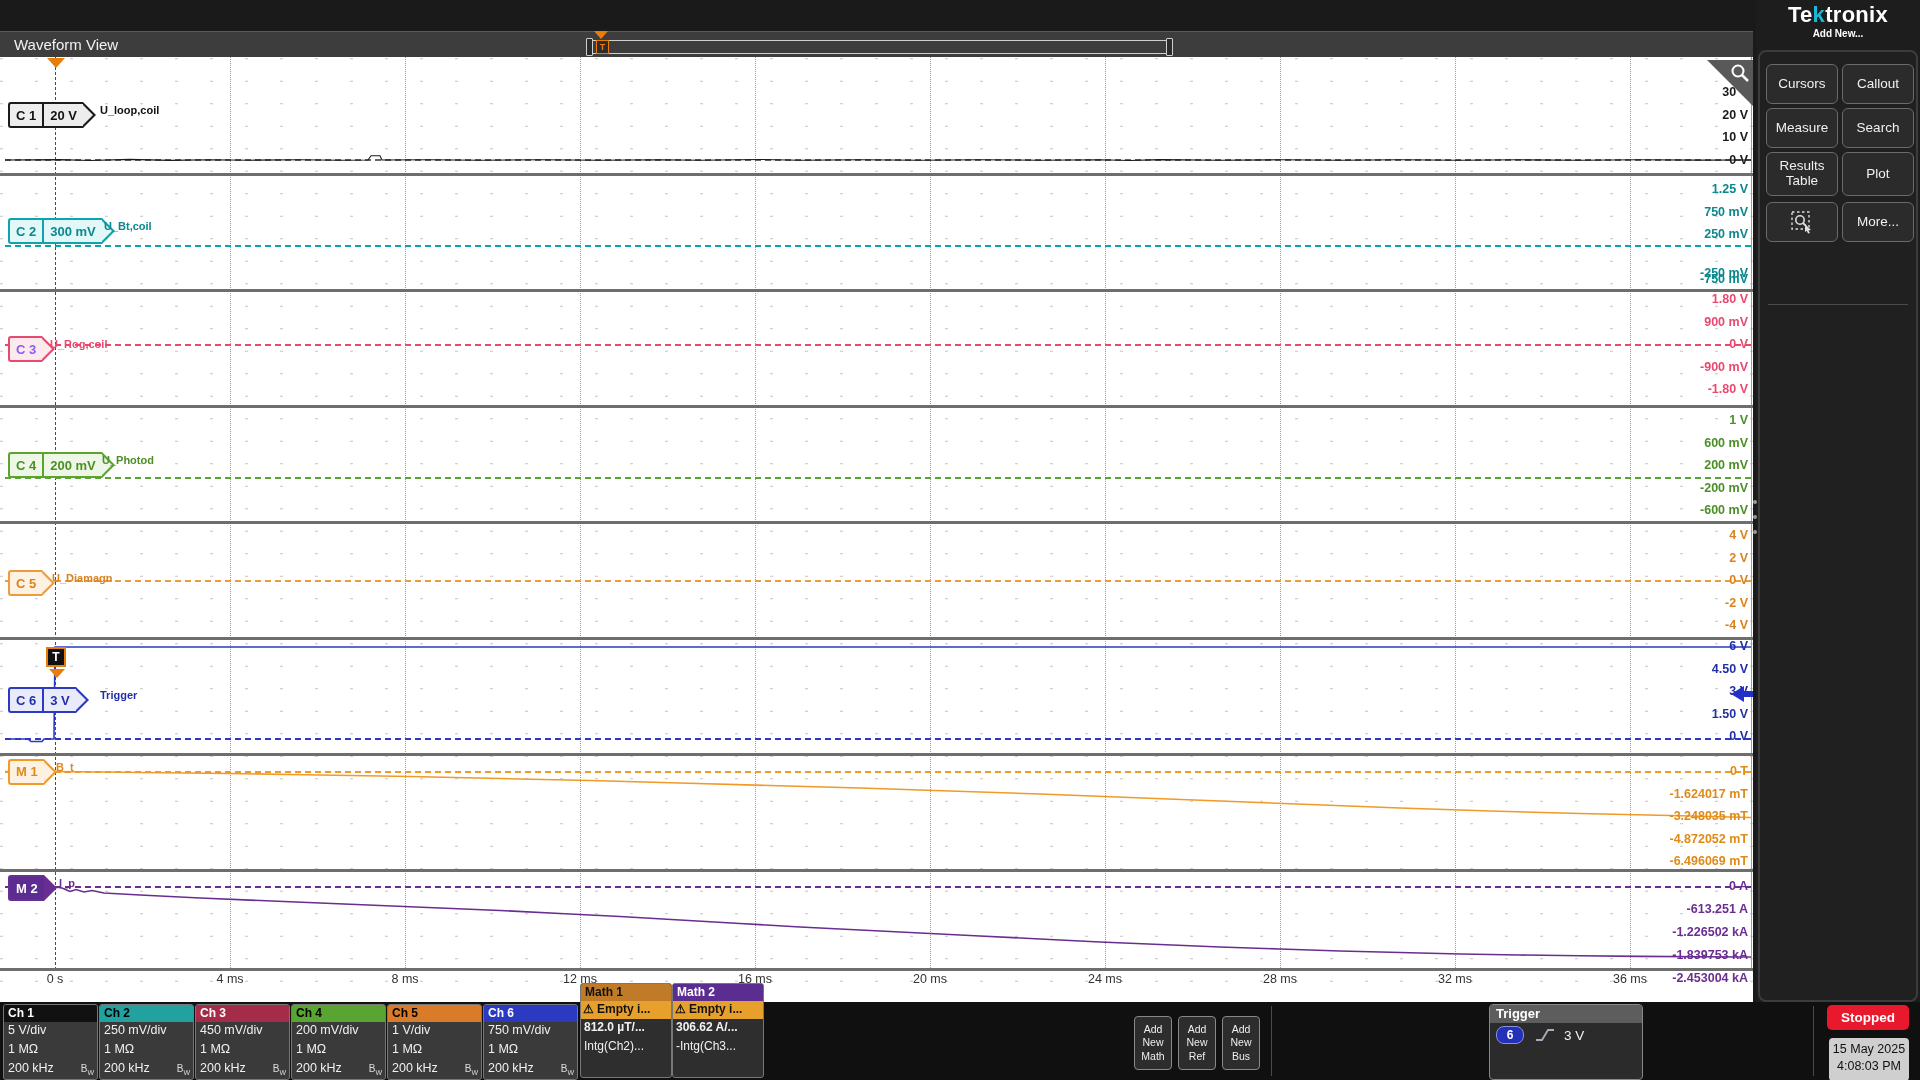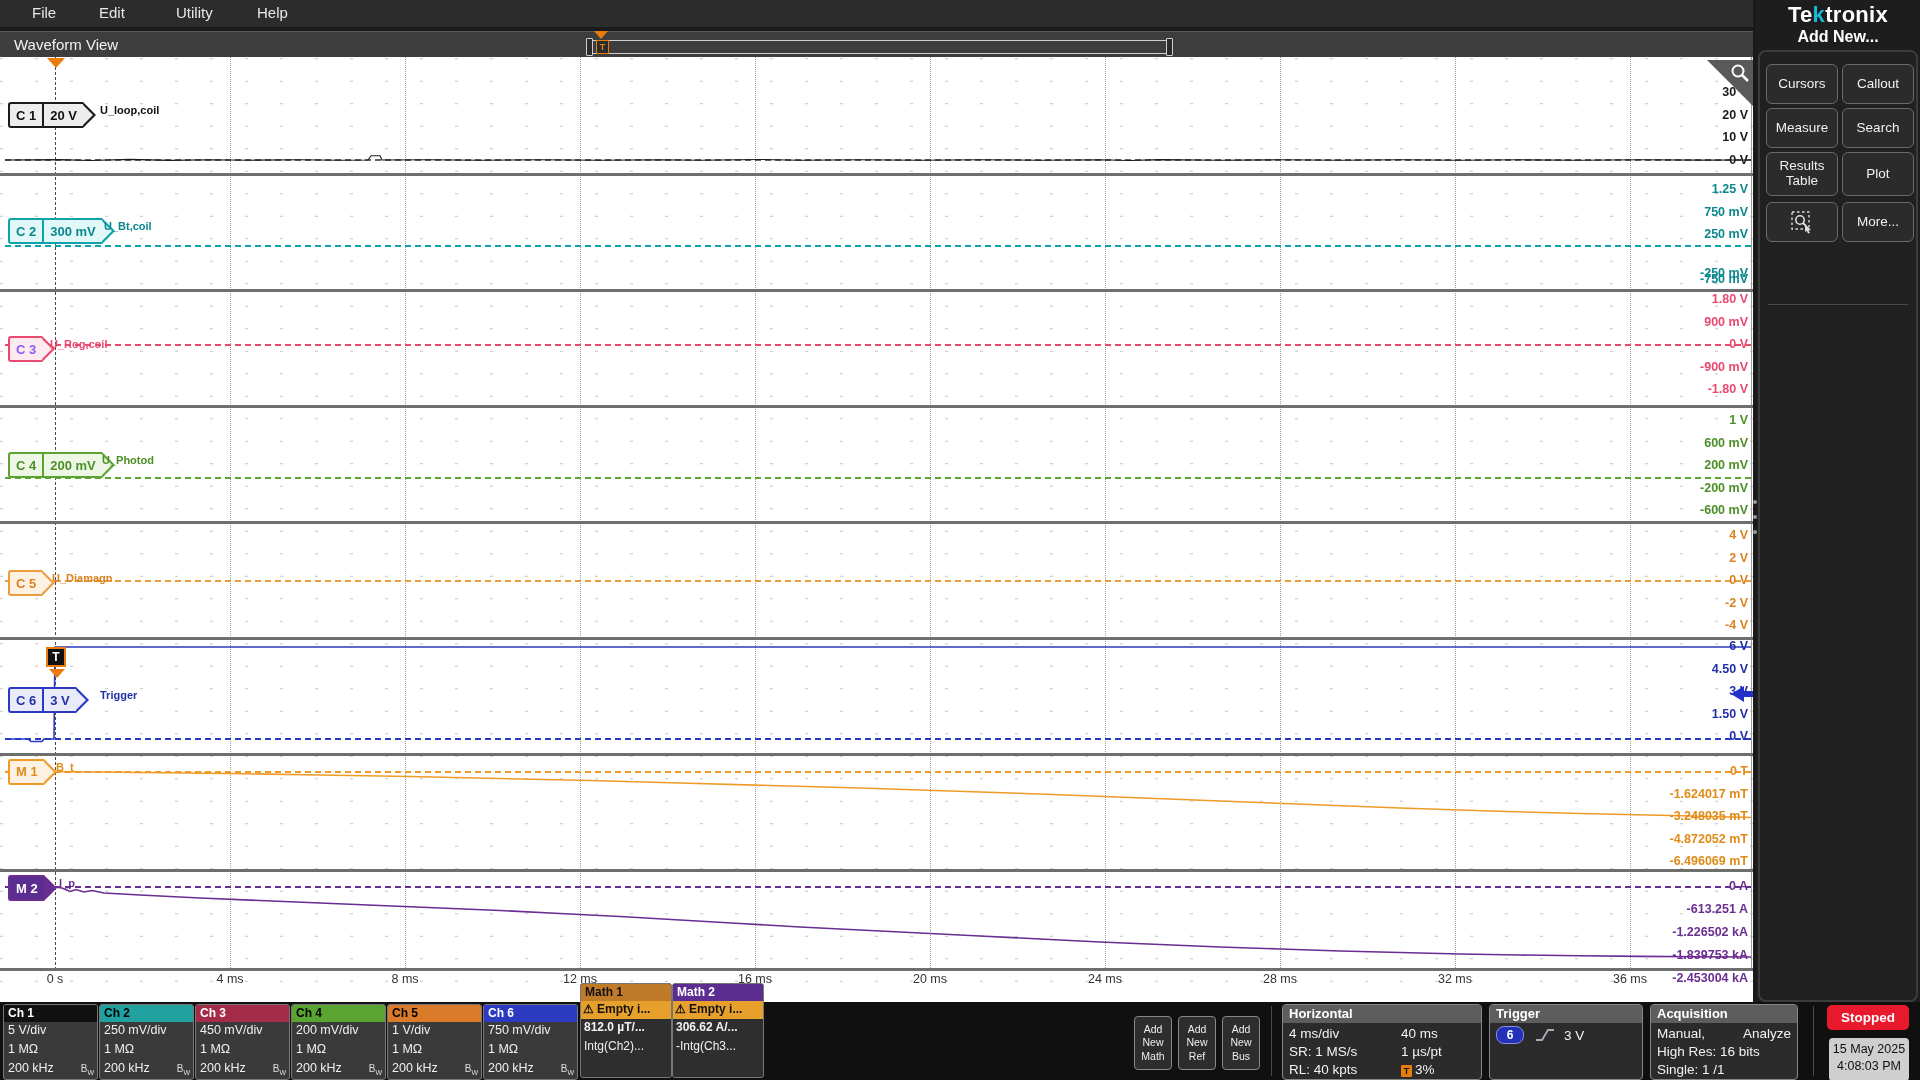--- a/index.html
+++ b/index.html
@@ -46,21 +46,21 @@
   .corner-zoom{position:absolute;left:1707px;top:60px;width:0;height:0;border-top:46px solid #595959;border-left:46px solid transparent;z-index:9;cursor:pointer;}
   .corner-zoom svg{position:absolute;left:-24px;top:-44px;}
   
   .splitter{position:absolute;left:1753px;top:0;width:3px;height:1002px;background:#1a1a1a;z-index:9;}
   .splitter-dots{position:absolute;left:1752px;top:500px;width:6px;height:34px;z-index:10;display:flex;flex-direction:column;justify-content:space-between;align-items:center;}
   .splitter-dots i{width:4px;height:4px;border-radius:50%;background:#9a9a9a;}
   
   .right-panel{position:absolute;left:1756px;top:0;width:164px;height:1002px;background:#1d1d1d;z-index:6;}
   .logo{position:absolute;left:0;top:2px;width:164px;text-align:center;color:#fff;font-size:22px;font-weight:bold;letter-spacing:.3px;}
   .logo .k{color:#18b9d4;}
-  .panel-header{position:absolute;left:0;top:28px;width:164px;text-align:center;color:#fff;font-weight:bold;font-size:16px;}
+  .panel-header{position:absolute;left:0;top:28px;width:164px;text-align:center;color:#fff;font-weight:bold;font-size:10px;}
   .panel-box{position:absolute;left:2px;top:50px;width:156px;height:948px;border:2px solid #3c3c3c;border-radius:8px;background:#202020;}
   .pbtn{position:absolute;width:70px;height:38px;background:#2b2b2b;border:1px solid #6a6a6a;border-radius:6px;color:#f0f0f0;font-size:13.5px;display:flex;align-items:center;justify-content:center;text-align:center;line-height:1.1;cursor:pointer;}
   .panel-divider{position:absolute;left:8px;top:252px;width:140px;height:1px;background:#4a4a4a;}
   
   .bottom-bar{position:absolute;left:0;top:1002px;width:1920px;height:78px;background:#101010;z-index:20;}
   .chbox{position:absolute;top:2px;width:93px;height:74px;border:1px solid #777;border-radius:3px;overflow:hidden;background:#3a3a3a;cursor:pointer;}
   .chbox .hdr{height:16px;font-size:12px;font-weight:bold;padding:1px 4px 0;}
   .chbox .row{height:18px;font-size:12.5px;color:#f0f0f0;padding:1px 4px 0;position:relative;}
   .chbox .bw{position:absolute;right:3px;top:3px;font-size:10px;color:#ddd;}
   .chbox .bw sub{font-size:7px;}
@@ -79,26 +79,20 @@
   .tl-icon{display:inline-block;width:11px;height:12px;background:#e87d0d;color:#111;font-size:9px;font-weight:bold;text-align:center;line-height:12px;margin-right:3px;border-radius:1px;}
   .stopped-btn{position:absolute;left:1827px;top:3px;width:82px;height:25px;background:#e8192c;border-radius:5px;color:#fff;font-weight:bold;font-size:13.5px;text-align:center;line-height:25px;cursor:pointer;}
   .datetime{position:absolute;left:1829px;top:36px;width:80px;height:40px;background:#cfcfcf;border-radius:4px;color:#111;font-size:12.5px;text-align:center;padding-top:3px;line-height:1.35;}
   .vdiv{position:absolute;top:4px;width:1px;height:70px;background:#4a4a4a;}
 </style>
 </head>
 <body>
 
 <div id="root">
 
-  <div class="menu-bar">
-    <span class="menu-item" style="left:32px">File</span>
-    <span class="menu-item" style="left:99px">Edit</span>
-    <span class="menu-item" style="left:176px">Utility</span>
-    <span class="menu-item" style="left:257px">Help</span>
-  </div>
 
   <div class="title-bar">
     <span class="title-text">Waveform View</span>
   </div>
 
   <div class="record-bar"></div>
   <div class="record-cap" style="left:586px"></div>
   <div class="record-cap" style="left:1166px"></div>
   <div class="rec-tri"></div>
   <div class="rec-tbox">T</div>
@@ -379,66 +373,34 @@
           <div>Ref</div>
         </div>
         <div class="addbtn" style="left: 1222px;">
           <div>Add</div>
           <div>New</div>
           <div>Bus</div>
         </div>
       </div>
     <div class="vdiv" style="left:1271px"></div>
 
-    <div class="cfgpanel" style="left:1282px;width:198px">
-      <div class="hdr">Horizontal</div>
-      <div class="body">
-        <div class="cfgrow">
-            <span class="c1">4 ms/div</span>
-            <span>40 ms</span>
-          </div>
-        <div class="cfgrow">
-            <span class="c1">SR: 1 MS/s</span>
-            <span>1 µs/pt</span>
-          </div>
-        <div class="cfgrow">
-            <span class="c1">RL: 40 kpts</span>
-            <span><span class="tl-icon">T</span><span>3%</span></span>
-          </div>
-      </div>
-    </div>
 
     <div class="cfgpanel" style="left:1489px;width:152px">
       <div class="hdr">Trigger</div>
       <div class="body">
         <div class="cfgrow" style="margin-top:2px">
           <span class="src-pill">6</span>
           <svg width="22" height="16" viewBox="0 0 22 16" style="margin-right:8px">
             <path d="M2,13 L8,13 L14,3 L20,3" fill="none" stroke="#aab" stroke-width="1.8"></path>
           </svg>
           <span>3 V</span>
         </div>
       </div>
     </div>
 
-    <div class="cfgpanel" style="left:1650px;width:146px">
-      <div class="hdr">Acquisition</div>
-      <div class="body">
-        <div class="cfgrow" style="justify-content:space-between">
-            <span>Manual,</span>
-            <span>Analyze</span>
-          </div>
-        <div class="cfgrow">
-            <span>High Res: 16 bits</span>
-          </div>
-        <div class="cfgrow">
-            <span>Single: 1 /1</span>
-          </div>
-      </div>
-    </div>
 
     <div class="vdiv" style="left:1813px"></div>
     <div class="stopped-btn">Stopped</div>
     <div class="datetime">
       <div>15 May 2025</div>
       <div>4:08:03 PM</div>
     </div>
   </div>
 
 </div>

